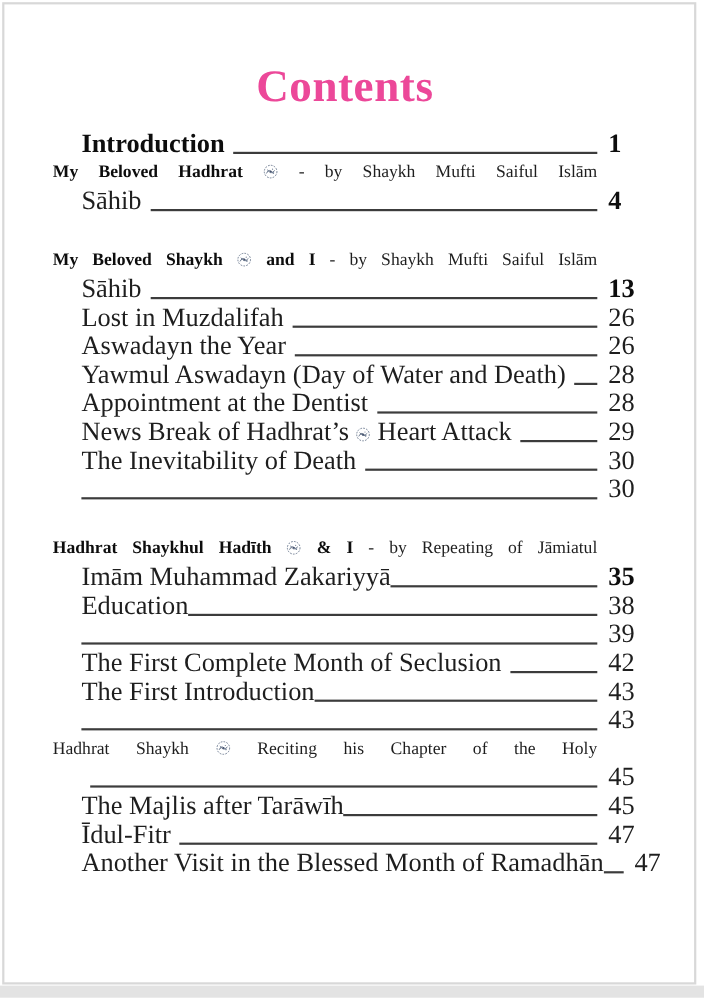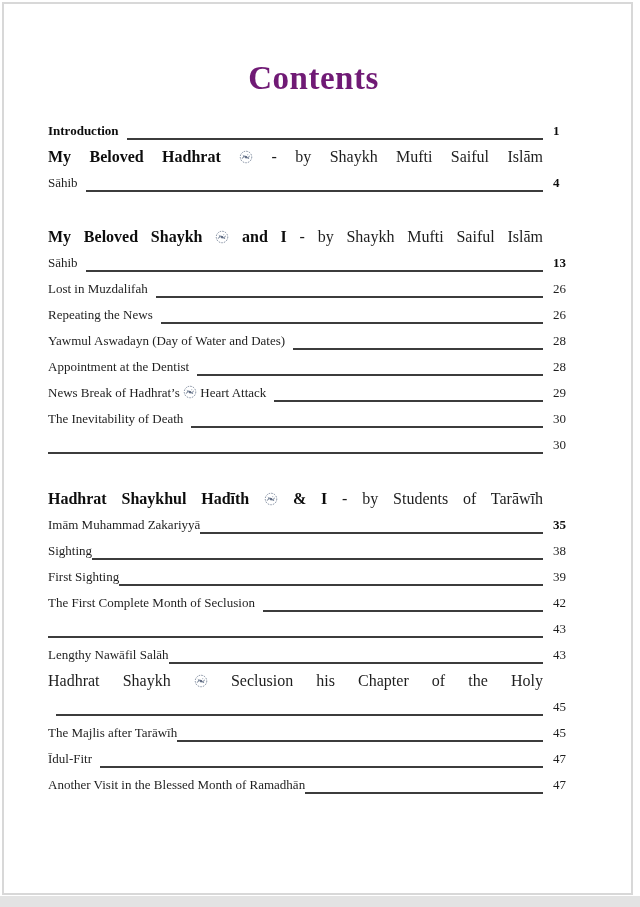--- a/index.html
+++ b/index.html
@@ -33,35 +33,36 @@
     border: 2px solid #d8d8d8;
     background: #ffffff;
   }
   .content {
     box-sizing: border-box;
     padding: 52px 52px 0 44px;
     width: 100%;
   }
   h1.page-title {
     margin: 0 0 17px 0;
-    font-size: 33px;
+    font-size: 41px;
     line-height: 45px;
     font-weight: 700;
     text-align: center;
-    color: #701a75;
+    color: #ec4899;
     letter-spacing: 0.5px;
   }
   .rows { width: 100%; }
   .row {
     display: flex;
     align-items: flex-end;
     height: 26px;
     line-height: 26px;
-    font-size: 13px;
+    font-size: 24px;
     white-space: nowrap;
+    margin-left: 26px;
   }
   .row .etext { flex: 0 0 auto; }
   .leader {
     flex: 1 1 auto;
     min-width: 18px;
     border-bottom: 2px solid #3c3c3c;
     margin-bottom: 4px;
   }
   .leader.gap { margin-left: 8px; }
   .pagenum {
@@ -137,26 +138,26 @@
           <span class="etext"><span class="seg">Sāhib</span></span>
           <span class="leader gap"></span>
           <span class="pagenum b">13</span>
         </div>
         <div class="row">
           <span class="etext"><span class="seg">Lost in Muzdalifah</span></span>
           <span class="leader gap"></span>
           <span class="pagenum">26</span>
         </div>
         <div class="row">
-          <span class="etext"><span class="seg">Repeating the News</span></span>
+          <span class="etext"><span class="seg">Aswadayn the Year</span></span>
           <span class="leader gap"></span>
           <span class="pagenum">26</span>
         </div>
         <div class="row">
-          <span class="etext"><span class="seg">Yawmul Aswadayn (Day of Water and Dates)</span></span>
+          <span class="etext"><span class="seg">Yawmul Aswadayn (Day of Water and Death)</span></span>
           <span class="leader gap"></span>
           <span class="pagenum">28</span>
         </div>
         <div class="row">
           <span class="etext"><span class="seg">Appointment at the Dentist</span></span>
           <span class="leader gap"></span>
           <span class="pagenum">28</span>
         </div>
         <div class="row">
           <span class="etext"><span class="seg">News Break of Hadhrat’s </span><span class="icon"><svg viewBox="0 0 20 20" width="14" height="14" xmlns="http://www.w3.org/2000/svg">
@@ -186,61 +187,60 @@
         <div class="justify"><span class="seg b">Hadhrat Shaykhul Hadīth </span><span class="icon"><svg viewBox="0 0 20 20" width="14" height="14" xmlns="http://www.w3.org/2000/svg">
               <g fill="none" stroke="#5d6c84" stroke-width="1.1">
                 <circle cx="10" cy="10" r="8.2" stroke-dasharray="2.2 1.6"></circle>
                 <path d="M4.5 12.5 Q7.5 6.5 10 9.5 T15.5 8.5"></path>
                 <path d="M5.5 7.5 Q9 13 14.5 11.5"></path>
               </g>
               <circle cx="10" cy="10" r="1.3" fill="#44506b"></circle>
               <circle cx="6.5" cy="10" r="0.7" fill="#5d6c84"></circle>
               <circle cx="13.5" cy="12.3" r="0.7" fill="#5d6c84"></circle>
               <circle cx="12.6" cy="6.8" r="0.7" fill="#5d6c84"></circle>
-            </svg></span><span class="seg b"> &amp; I </span><span class="seg">- by Students of Tarāwīh</span></div>
+            </svg></span><span class="seg b"> &amp; I </span><span class="seg">- by Repeating of Jāmiatul</span></div>
         <div class="row">
           <span class="etext"><span class="seg">Imām Muhammad Zakariyyā</span></span>
           <span class="leader"></span>
           <span class="pagenum b">35</span>
         </div>
         <div class="row">
-          <span class="etext"><span class="seg">Sighting</span></span>
+          <span class="etext"><span class="seg">Education</span></span>
           <span class="leader"></span>
           <span class="pagenum">38</span>
         </div>
         <div class="row">
-          <span class="etext"><span class="seg">First Sighting</span></span>
           <span class="leader"></span>
           <span class="pagenum">39</span>
         </div>
         <div class="row">
           <span class="etext"><span class="seg">The First Complete Month of Seclusion</span></span>
           <span class="leader gap"></span>
           <span class="pagenum">42</span>
         </div>
         <div class="row">
+          <span class="etext"><span class="seg">The First Introduction</span></span>
           <span class="leader"></span>
           <span class="pagenum">43</span>
         </div>
         <div class="row">
-          <span class="etext"><span class="seg">Lengthy Nawāfil Salāh</span></span>
           <span class="leader"></span>
           <span class="pagenum">43</span>
         </div>
         <div class="justify"><span class="seg">Hadhrat Shaykh </span><span class="icon"><svg viewBox="0 0 20 20" width="14" height="14" xmlns="http://www.w3.org/2000/svg">
               <g fill="none" stroke="#5d6c84" stroke-width="1.1">
                 <circle cx="10" cy="10" r="8.2" stroke-dasharray="2.2 1.6"></circle>
                 <path d="M4.5 12.5 Q7.5 6.5 10 9.5 T15.5 8.5"></path>
                 <path d="M5.5 7.5 Q9 13 14.5 11.5"></path>
               </g>
               <circle cx="10" cy="10" r="1.3" fill="#44506b"></circle>
               <circle cx="6.5" cy="10" r="0.7" fill="#5d6c84"></circle>
               <circle cx="13.5" cy="12.3" r="0.7" fill="#5d6c84"></circle>
               <circle cx="12.6" cy="6.8" r="0.7" fill="#5d6c84"></circle>
-            </svg></span><span class="seg"> Seclusion his Chapter of the Holy</span></div>
+            </svg></span><span class="seg"> Reciting his Chapter of the Holy</span></div>
         <div class="row">
           <span class="leader gap"></span>
           <span class="pagenum">45</span>
         </div>
         <div class="row">
           <span class="etext"><span class="seg">The Majlis after Tarāwīh</span></span>
           <span class="leader"></span>
           <span class="pagenum">45</span>
         </div>
         <div class="row">

